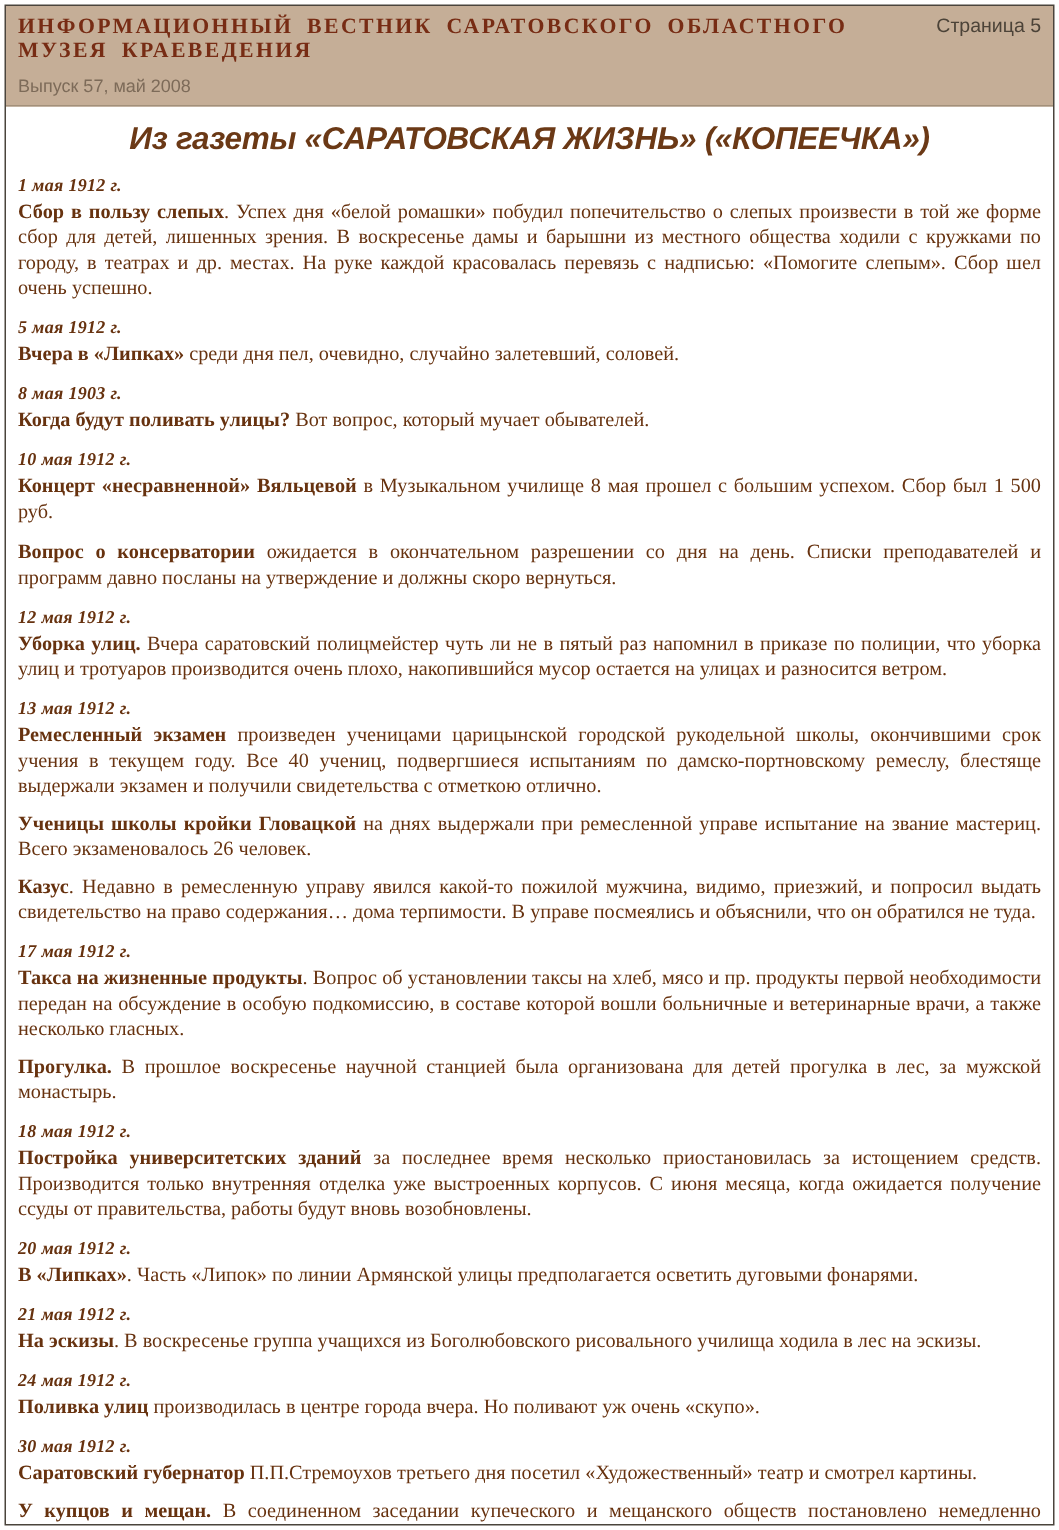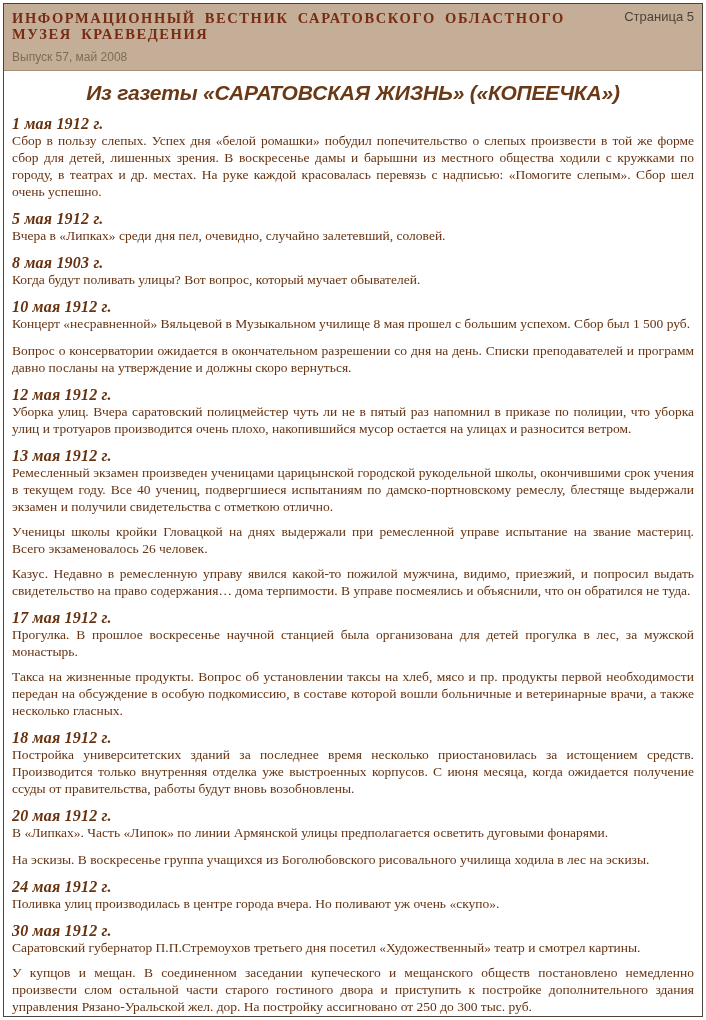--- a/index.html
+++ b/index.html
@@ -19,24 +19,24 @@
   .page{width:706px;height:1020px;background:var(--page-bg);padding:3px;}
   .frame{width:100%;height:100%;border:1px solid var(--frame-border);display:flex;flex-direction:column;overflow:hidden;background:var(--page-bg);}
   .masthead{background:var(--header-bg);border-bottom:1px solid var(--header-rule);padding:5px 8px 6px 8px;flex:0 0 auto;}
   .mast-row{display:flex;justify-content:space-between;align-items:flex-start;}
   .mast-title{font-family:"Liberation Serif",serif;font-weight:bold;font-size:14.5px;letter-spacing:1.6px;word-spacing:4px;color:var(--masthead-color);line-height:1.1;padding-top:2px;}
   .page-label{font-family:"Liberation Sans",sans-serif;font-size:13px;color:var(--pagenum-color);white-space:nowrap;padding-left:10px;}
   .issue{font-family:"Liberation Sans",sans-serif;font-size:12px;color:var(--issue-color);margin-top:7px;}
   .content{flex:1 1 auto;padding:4px 8px 6px 8px;color:var(--text-color);overflow:hidden;}
   .article-title{font-family:"Liberation Sans",sans-serif;font-weight:bold;font-size:21px;letter-spacing:-0.2px;color:var(--title-color);text-align:center;margin:6px 0 2px 0;font-style:italic;}
   .entry{margin-top:10px;}
-  .entry-date{font-size:16px;font-weight:bold;font-style:italic;line-height:17px;letter-spacing:0.2px;}
+  .entry-date{font-size:12px;font-weight:bold;font-style:italic;line-height:17px;letter-spacing:0.2px;}
   .para{font-size:13.5px;line-height:17px;text-align:justify;hyphens:auto;-webkit-hyphens:auto;}
   .para + .para{margin-top:8px;}
-  .para .lead{font-weight:normal;}
+  .para .lead{font-weight:bold;}
 </style>
 </head>
 <body>
 
 <div class="page">
   <div class="frame">
 
     <header class="masthead">
       <div class="mast-row">
         <div class="mast-title">ИНФОРМАЦИОННЫЙ ВЕСТНИК САРАТОВСКОГО ОБЛАСТНОГО МУЗЕЯ КРАЕВЕДЕНИЯ</div>
@@ -73,32 +73,33 @@
             <p class="para"><span class="lead">Уборка улиц.</span> Вчера саратовский полицмейстер чуть ли не в пятый раз напомнил в приказе по полиции, что уборка улиц и тротуаров производится очень плохо, накопившийся мусор остается на улицах и разносится ветром.</p>
           </div>
           <div class="entry">
             <div class="entry-date">13 мая 1912 г.</div>
             <p class="para"><span class="lead">Ремесленный экзамен</span> произведен ученицами царицынской городской рукодельной школы, окончившими срок учения в текущем году. Все 40 учениц, подвергшиеся испытаниям по дамско-портновскому ремеслу, блестяще выдержали экзамен и получили свидетельства с отметкою отлично.</p>
             <p class="para"><span class="lead">Ученицы школы кройки Гловацкой</span> на днях выдержали при ремесленной управе испытание на звание мастериц. Всего экзаменовалось 26 человек.</p>
             <p class="para"><span class="lead">Казус</span>. Недавно в ремесленную управу явился какой-то пожилой мужчина, видимо, приезжий, и попросил выдать свидетельство на право содержания… дома терпимости. В управе посмеялись и объяснили, что он обратился не туда.</p>
           </div>
           <div class="entry">
             <div class="entry-date">17 мая 1912 г.</div>
+            <p class="para"><span class="lead">Такса на жизненные продукты</span>. Вопрос об установлении таксы на хлеб, мясо и пр. продукты первой необходимости передан на обсуждение в особую подкомиссию, в составе которой вошли больничные и ветеринарные врачи, а также несколько гласных.</p>
             <p class="para"><span class="lead">Прогулка.</span> В прошлое воскресенье научной станцией была организована для детей прогулка в лес, за мужской монастырь.</p>
-            <p class="para"><span class="lead">Такса на жизненные продукты</span>. Вопрос об установлении таксы на хлеб, мясо и пр. продукты первой необходимости передан на обсуждение в особую подкомиссию, в составе которой вошли больничные и ветеринарные врачи, а также несколько гласных.</p>
           </div>
           <div class="entry">
             <div class="entry-date">18 мая 1912 г.</div>
             <p class="para"><span class="lead">Постройка университетских зданий</span> за последнее время несколько приостановилась за истощением средств. Производится только внутренняя отделка уже выстроенных корпусов. С июня месяца, когда ожидается получение ссуды от правительства, работы будут вновь возобновлены.</p>
           </div>
           <div class="entry">
             <div class="entry-date">20 мая 1912 г.</div>
             <p class="para"><span class="lead">В «Липках»</span>. Часть «Липок» по линии Армянской улицы предполагается осветить дуговыми фонарями.</p>
           </div>
           <div class="entry">
+            <div class="entry-date">21 мая 1912 г.</div>
             <p class="para"><span class="lead">На эскизы</span>. В воскресенье группа учащихся из Боголюбовского рисовального училища ходила в лес на эскизы.</p>
           </div>
           <div class="entry">
             <div class="entry-date">24 мая 1912 г.</div>
             <p class="para"><span class="lead">Поливка улиц</span> производилась в центре города вчера. Но поливают уж очень «скупо».</p>
           </div>
           <div class="entry">
             <div class="entry-date">30 мая 1912 г.</div>
             <p class="para"><span class="lead">Саратовский губернатор</span> П.П.Стремоухов третьего дня посетил «Художественный» театр и смотрел картины.</p>
             <p class="para"><span class="lead">У купцов и мещан.</span> В соединенном заседании купеческого и мещанского обществ постановлено немедленно произвести слом остальной части старого гостиного двора и приступить к постройке дополнительного здания управления Рязано-Уральской жел. дор. На постройку ассигновано от 250 до 300 тыс. руб.</p>

